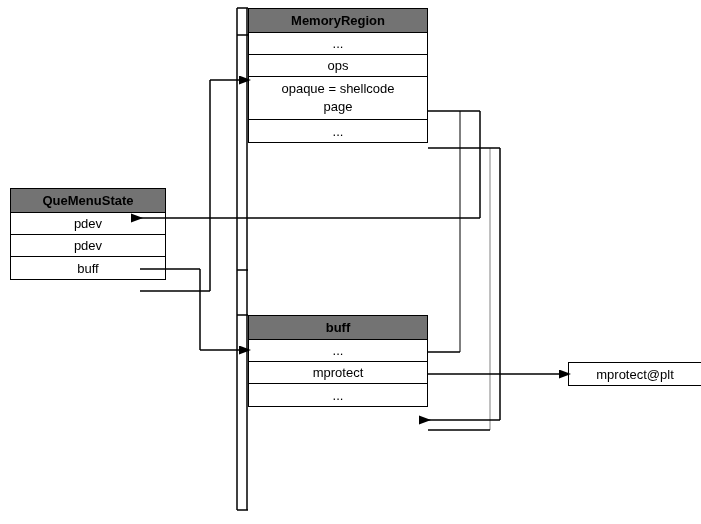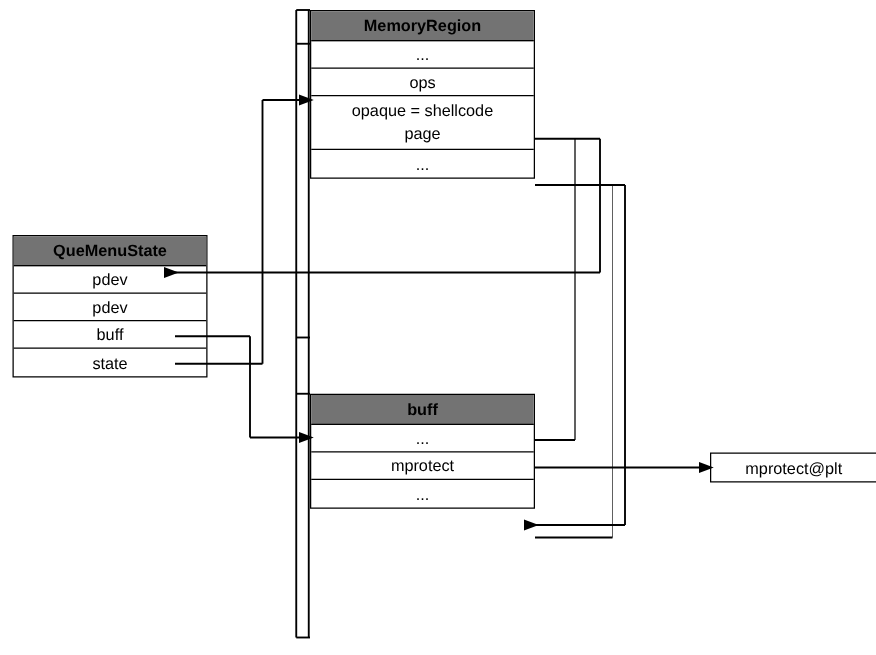--- a/index.html
+++ b/index.html
@@ -54,21 +54,20 @@
 </head>
 <body>
 
 <div class="diagram-container">
 
   <div class="uml-box" style="left:10px; top:188px; width:156px;">
     <div class="header">QueMenuState</div>
     <div class="field">pdev</div>
     <div class="field">pdev</div>
     <div class="field">buff</div>
-    <div class="field">state</div>
   </div>
 
   <div class="uml-box" style="left:248px; top:8px; width:180px;">
     <div class="header">MemoryRegion</div>
     <div class="field">...</div>
     <div class="field">ops</div>
     <div class="field" style="line-height:1.4;">opaque = shellcode<br>page</div>
     <div class="field">...</div>
   </div>
 

